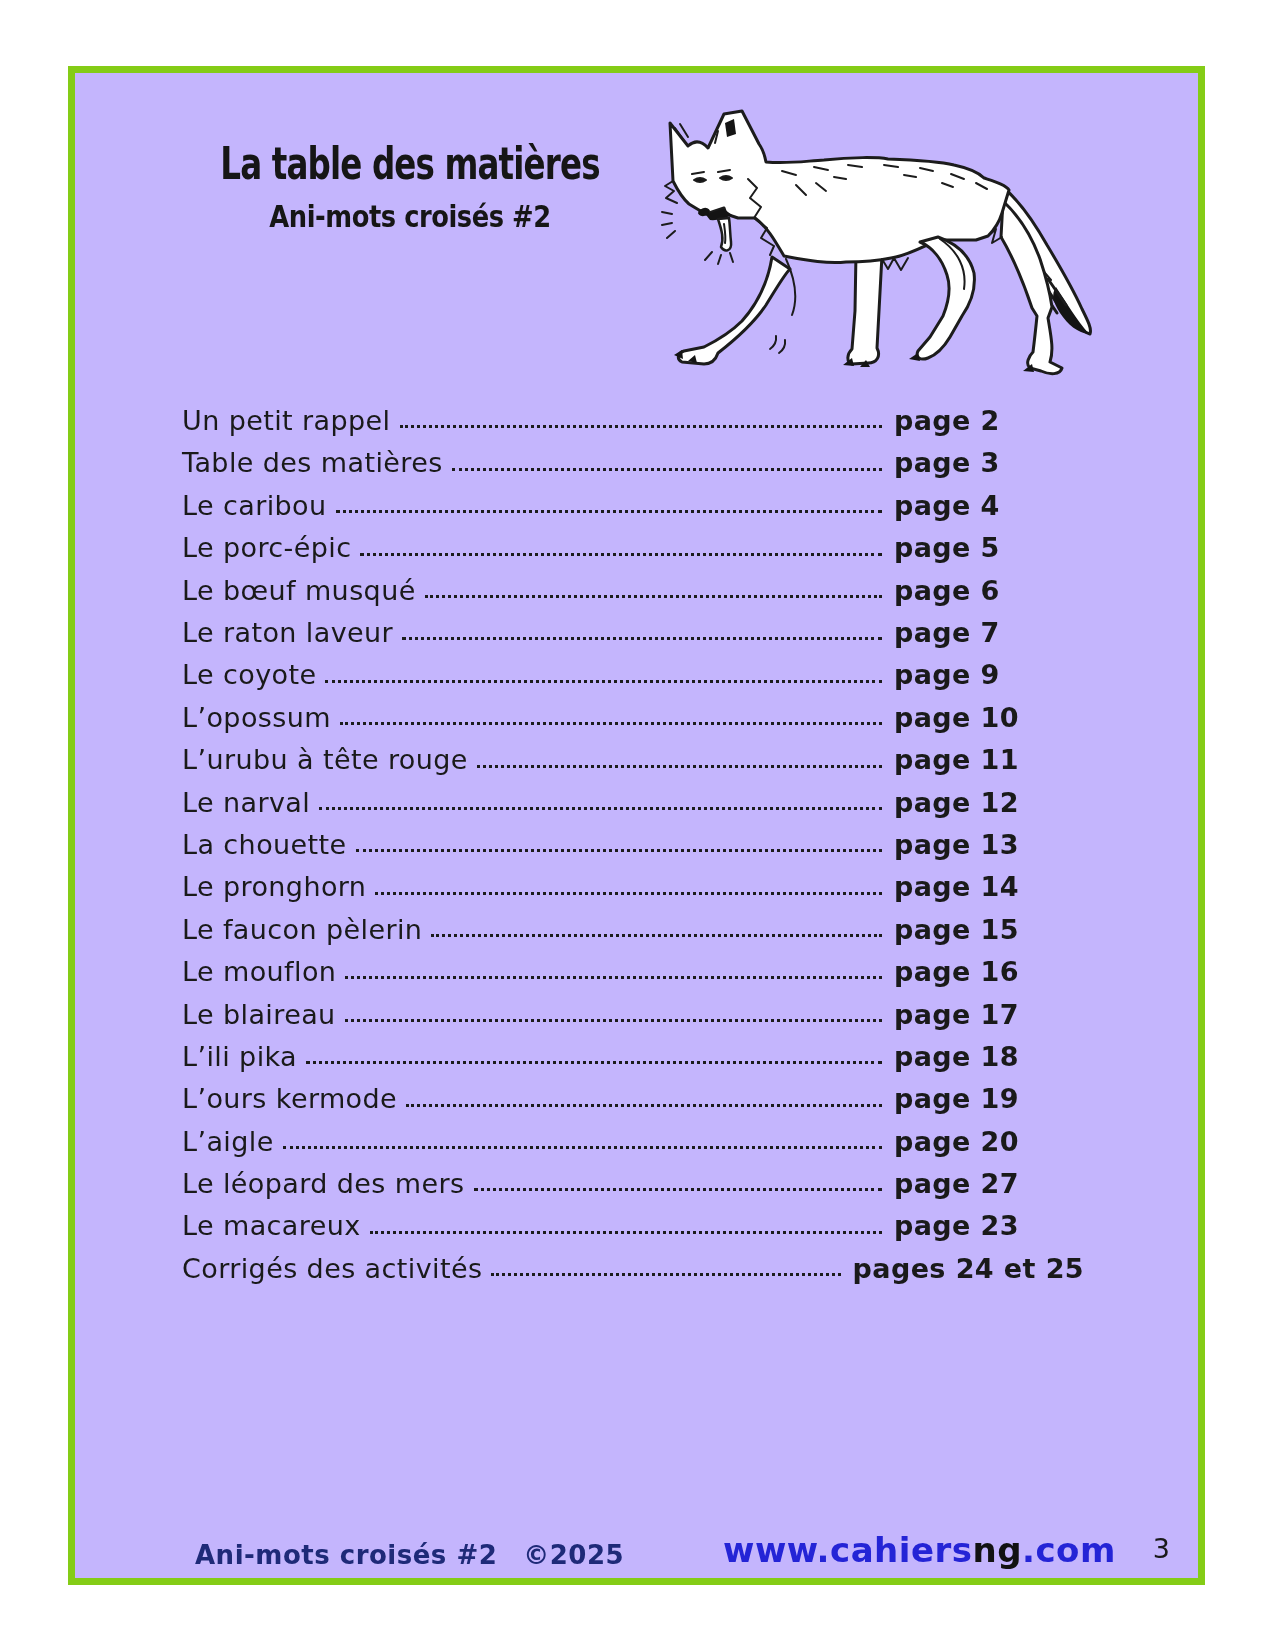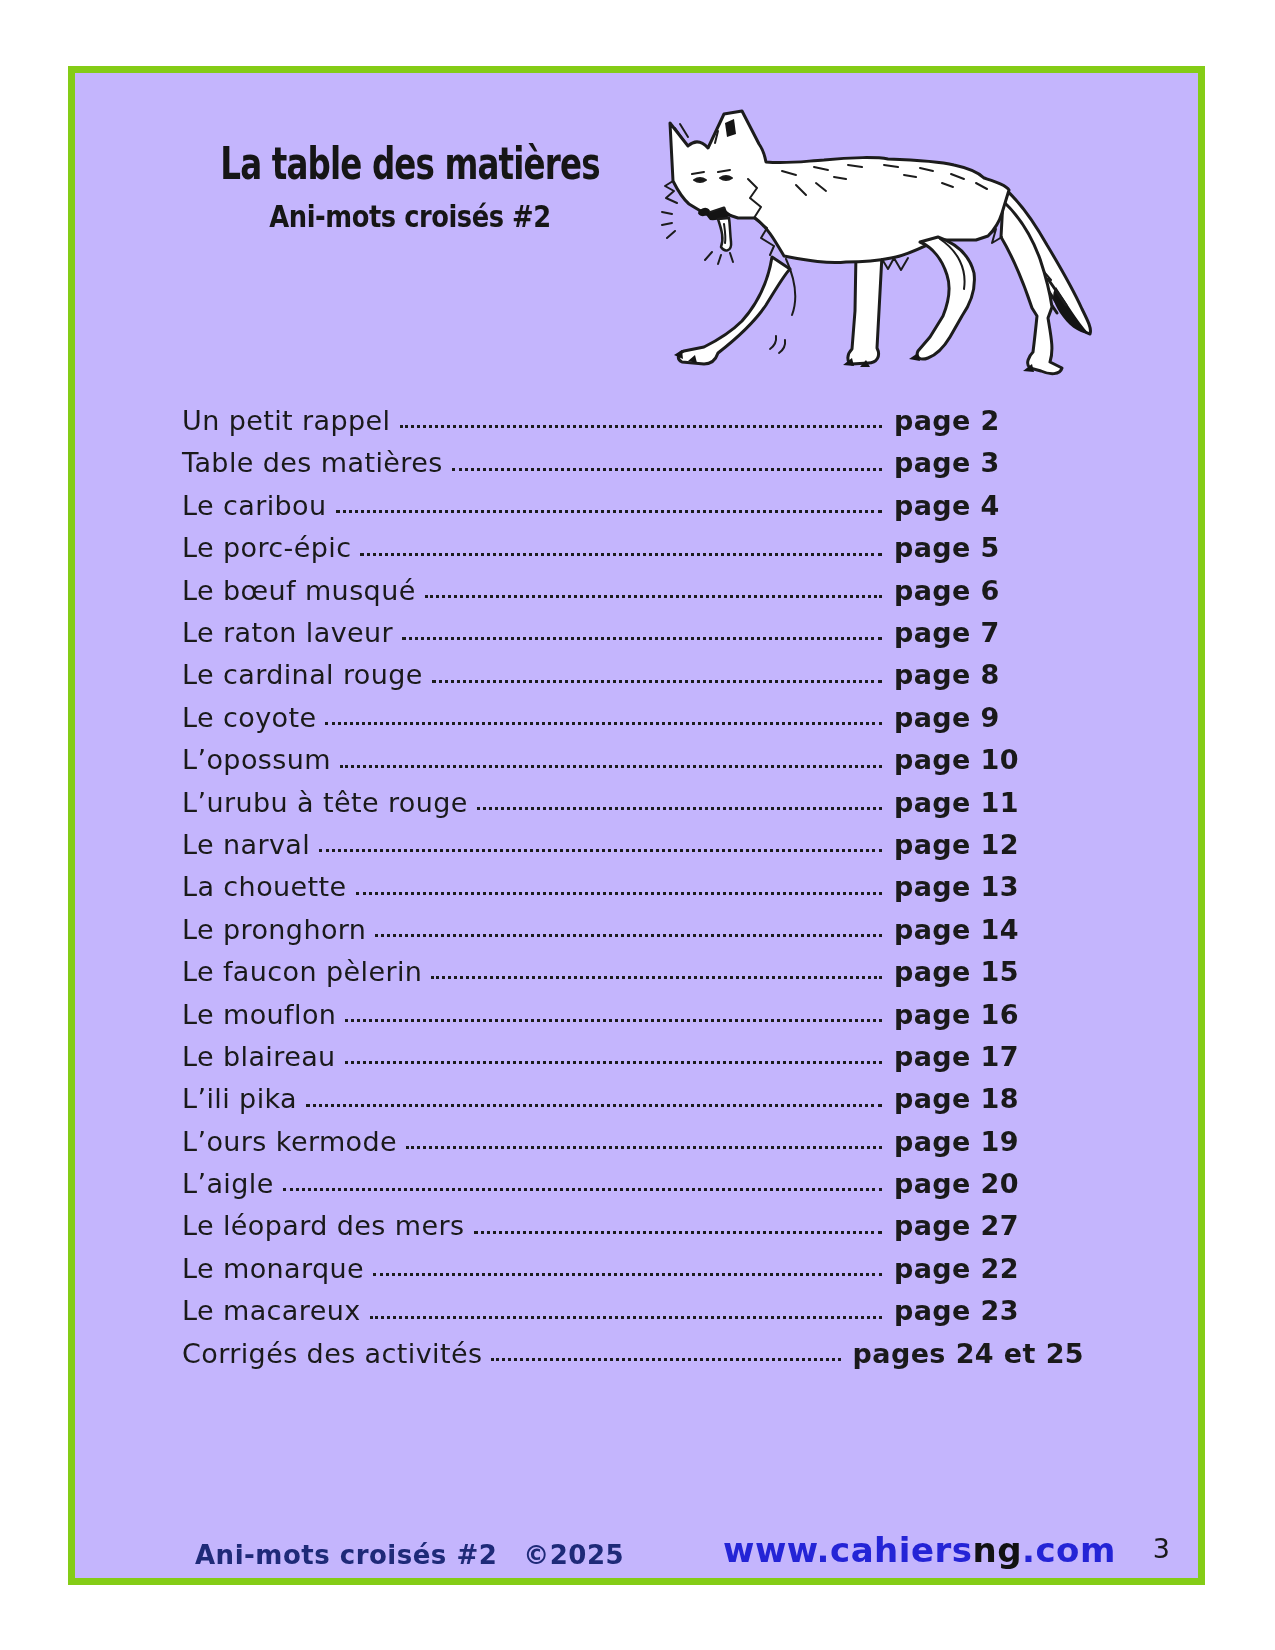--- a/index.html
+++ b/index.html
@@ -130,25 +130,20 @@
           <span class="toc-lbl">Le bœuf musqué</span>
           <span class="toc-dots"></span>
           <span class="toc-pg">page 6</span>
         </div>
       <div class="toc-row">
           <span class="toc-lbl">Le raton laveur</span>
           <span class="toc-dots"></span>
           <span class="toc-pg">page 7</span>
         </div>
       <div class="toc-row">
-          <span class="toc-lbl">Le cardinal rouge</span>
-          <span class="toc-dots"></span>
-          <span class="toc-pg">page 8</span>
-        </div>
-      <div class="toc-row">
           <span class="toc-lbl">Le coyote</span>
           <span class="toc-dots"></span>
           <span class="toc-pg">page 9</span>
         </div>
       <div class="toc-row">
           <span class="toc-lbl">L’opossum</span>
           <span class="toc-dots"></span>
           <span class="toc-pg">page 10</span>
         </div>
       <div class="toc-row">
@@ -198,25 +193,20 @@
         </div>
       <div class="toc-row">
           <span class="toc-lbl">L’aigle</span>
           <span class="toc-dots"></span>
           <span class="toc-pg">page 20</span>
         </div>
       <div class="toc-row">
           <span class="toc-lbl">Le léopard des mers</span>
           <span class="toc-dots"></span>
           <span class="toc-pg">page 27</span>
-        </div>
-      <div class="toc-row">
-          <span class="toc-lbl">Le monarque</span>
-          <span class="toc-dots"></span>
-          <span class="toc-pg">page 22</span>
         </div>
       <div class="toc-row">
           <span class="toc-lbl">Le macareux</span>
           <span class="toc-dots"></span>
           <span class="toc-pg">page 23</span>
         </div>
       <div class="toc-row">
           <span class="toc-lbl">Corrigés des activités</span>
           <span class="toc-dots"></span>
           <span class="toc-pg">pages 24 et 25</span>

